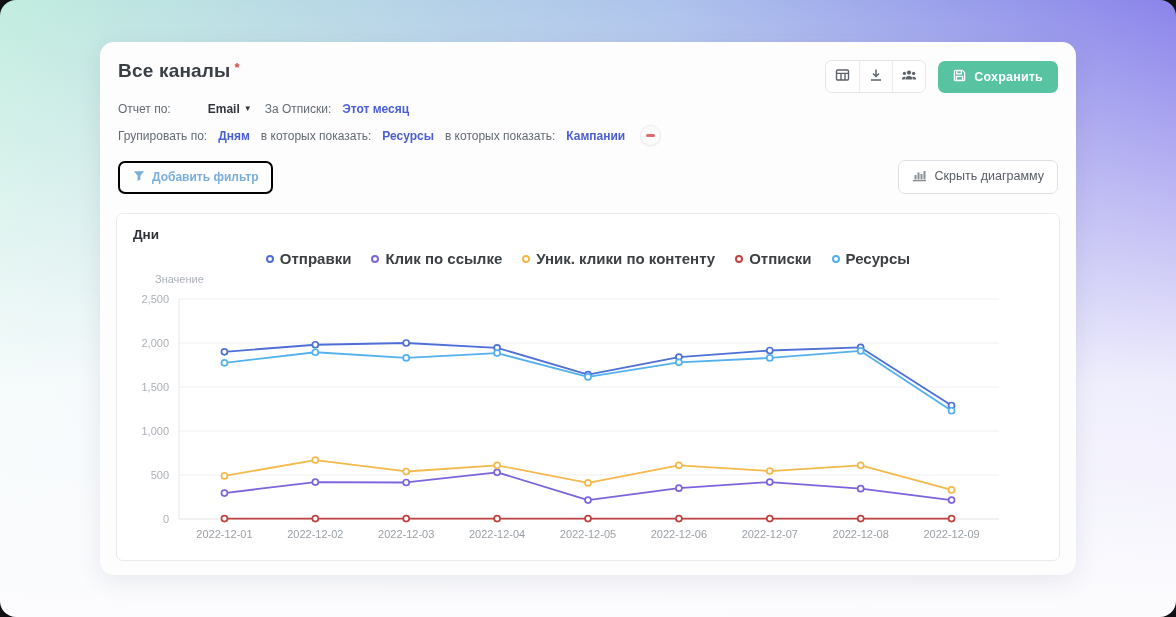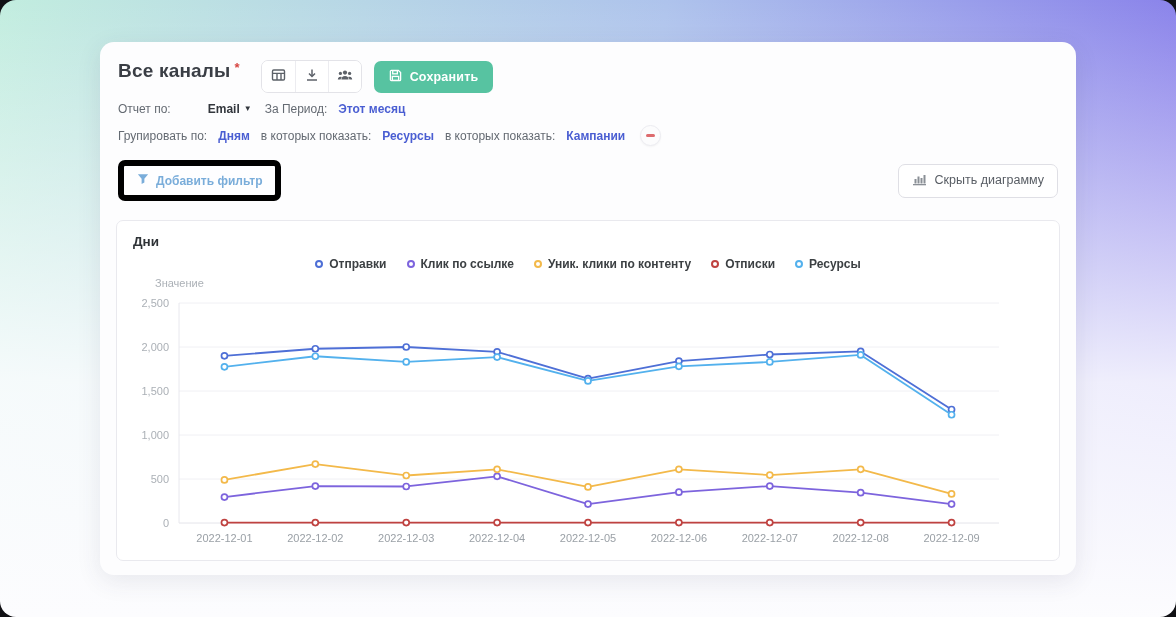--- a/index.html
+++ b/index.html
@@ -12,54 +12,54 @@
       linear-gradient(100deg, #c2eddf 0%, #aec3ec 52%, #8376ea 100%);
     position:relative;
   }
   .card {
     position:absolute; left:100px; top:42px; width:976px; height:533px;
     background:#fdfdfe; border-radius:14px;
     box-shadow:0 6px 24px rgba(60,60,90,0.10);
     padding:14px 16px 14px 16px; display:flex; flex-direction:column;
   }
   
-  .hdr { display:flex; align-items:flex-start; padding:4px 2px 0 2px; }
+  .hdr { display:flex; align-items:flex-start; justify-content:space-between; padding:4px 2px 0 2px; }
   .title { font-size:19px; font-weight:700; color:#3a3e45; letter-spacing:.2px; }
   .req { color:#d64541; font-size:13px; vertical-align:top; margin-left:4px; font-weight:700; }
   .hdr-right { display:flex; align-items:center; gap:12px;margin-left:21px; }
   .icon-group { display:flex; background:#fff; border:1px solid #e3e3e8; border-radius:7px; overflow:hidden; }
   .icon-btn { width:33px; height:31px; display:flex; align-items:center; justify-content:center; color:#5c6168; cursor:pointer; background:#fff; border:none; }
   .icon-btn + .icon-btn { border-left:1px solid #ececf0; }
   .save-btn { display:flex; align-items:center; gap:8px; background:#57c3a1; color:#fff; border:none; border-radius:7px;
     padding:8px 15px; font-size:12.5px; font-weight:700; font-family:inherit; cursor:pointer; letter-spacing:.2px; }
   
   .frow { display:flex; align-items:center; gap:7px; padding:0 2px; margin-top:9px; font-size:12px; color:#646a72; }
   .frow .lbl { color:#646a72; }
   .dd { font-weight:700; color:#33373d; display:flex; align-items:center; gap:4px; cursor:pointer; margin:0 6px;padding-left:24px; }
   .caret { font-size:8px; color:#33373d; line-height:1; }
   .blue-link { color:#4a5ed2; font-weight:700; cursor:pointer; margin:0 4px; }
   .minus-btn { width:21px; height:21px; border-radius:50%; background:#fcfcfd; border:1px solid #ececf1;
     display:flex; align-items:center; justify-content:center; cursor:pointer; margin-left:4px;
     box-shadow:0 1px 2px rgba(0,0,0,0.04); }
   .minus-bar { width:9px; height:2.6px; border-radius:2px; background:#dd6b6e; }
   
   .arow { display:flex; align-items:center; justify-content:space-between; margin-top:14px; padding:0 2px; }
-  .add-filter { display:flex; align-items:center; gap:7px; background:rgba(255,255,255,.6); border:6px solid #000000;
+  .add-filter { display:flex; align-items:center; gap:7px; background:rgba(255,255,255,.6); border:2px solid #000000;
     color:#7aadda; border-radius:7px; padding:7px 13px; font-size:12px; font-weight:700; font-family:inherit; cursor:pointer; }
   .hide-chart { display:flex; align-items:flex-start; gap:8px; background:#fff; border:1px solid #dfdfe5;
     color:#585d64; border-radius:7px; padding:8px 13px; font-size:12.5px; font-family:inherit; cursor:pointer; }
   .hide-chart .ic { color:#8a8f96; }
   
   .panel { margin-top:19px; flex:1; background:#fff; border:1px solid #e9e9ee; border-radius:7px;
     padding:13px 16px 6px 16px; display:flex; flex-direction:column; overflow:hidden; }
   .panel-title { font-size:13.5px; font-weight:700; color:#2e3236; }
   .legend { display:flex; justify-content:center; align-items:center; gap:20px; margin-top:8px; }
   .legend-item { display:flex; align-items:center; gap:6px; cursor:pointer; }
   .legend-dot { width:8px; height:8px; border-radius:50%; border:2.4px solid #888; background:#fff; display:inline-block; }
-  .legend-label { font-size:12px; font-weight:700; color:#3c4043; }
+  .legend-label { font-size:15px; font-weight:700; color:#3c4043; }
   .chart-wrap { margin-top:6px; }
 </style>
 </head>
 <body>
 
 <div class="screen">
   <div class="card">
 
     <div class="hdr">
       <div>
@@ -111,21 +111,21 @@
         </button>
       </div>
     </div>
 
     <div class="frow">
       <span class="lbl">Отчет по:</span>
       <span class="dd">
         <span>Email</span>
         <span class="caret">▼</span>
       </span>
-      <span class="lbl">За Период:</span>
+      <span class="lbl">За Отписки:</span>
       <span class="blue-link">Этот месяц</span>
     </div>
 
     <div class="frow">
       <span class="lbl">Групировать по:</span>
       <span class="blue-link">Дням</span>
       <span class="lbl">в которых показать:</span>
       <span class="blue-link">Ресурсы</span>
       <span class="lbl">в которых показать:</span>
       <span class="blue-link">Кампании</span>

